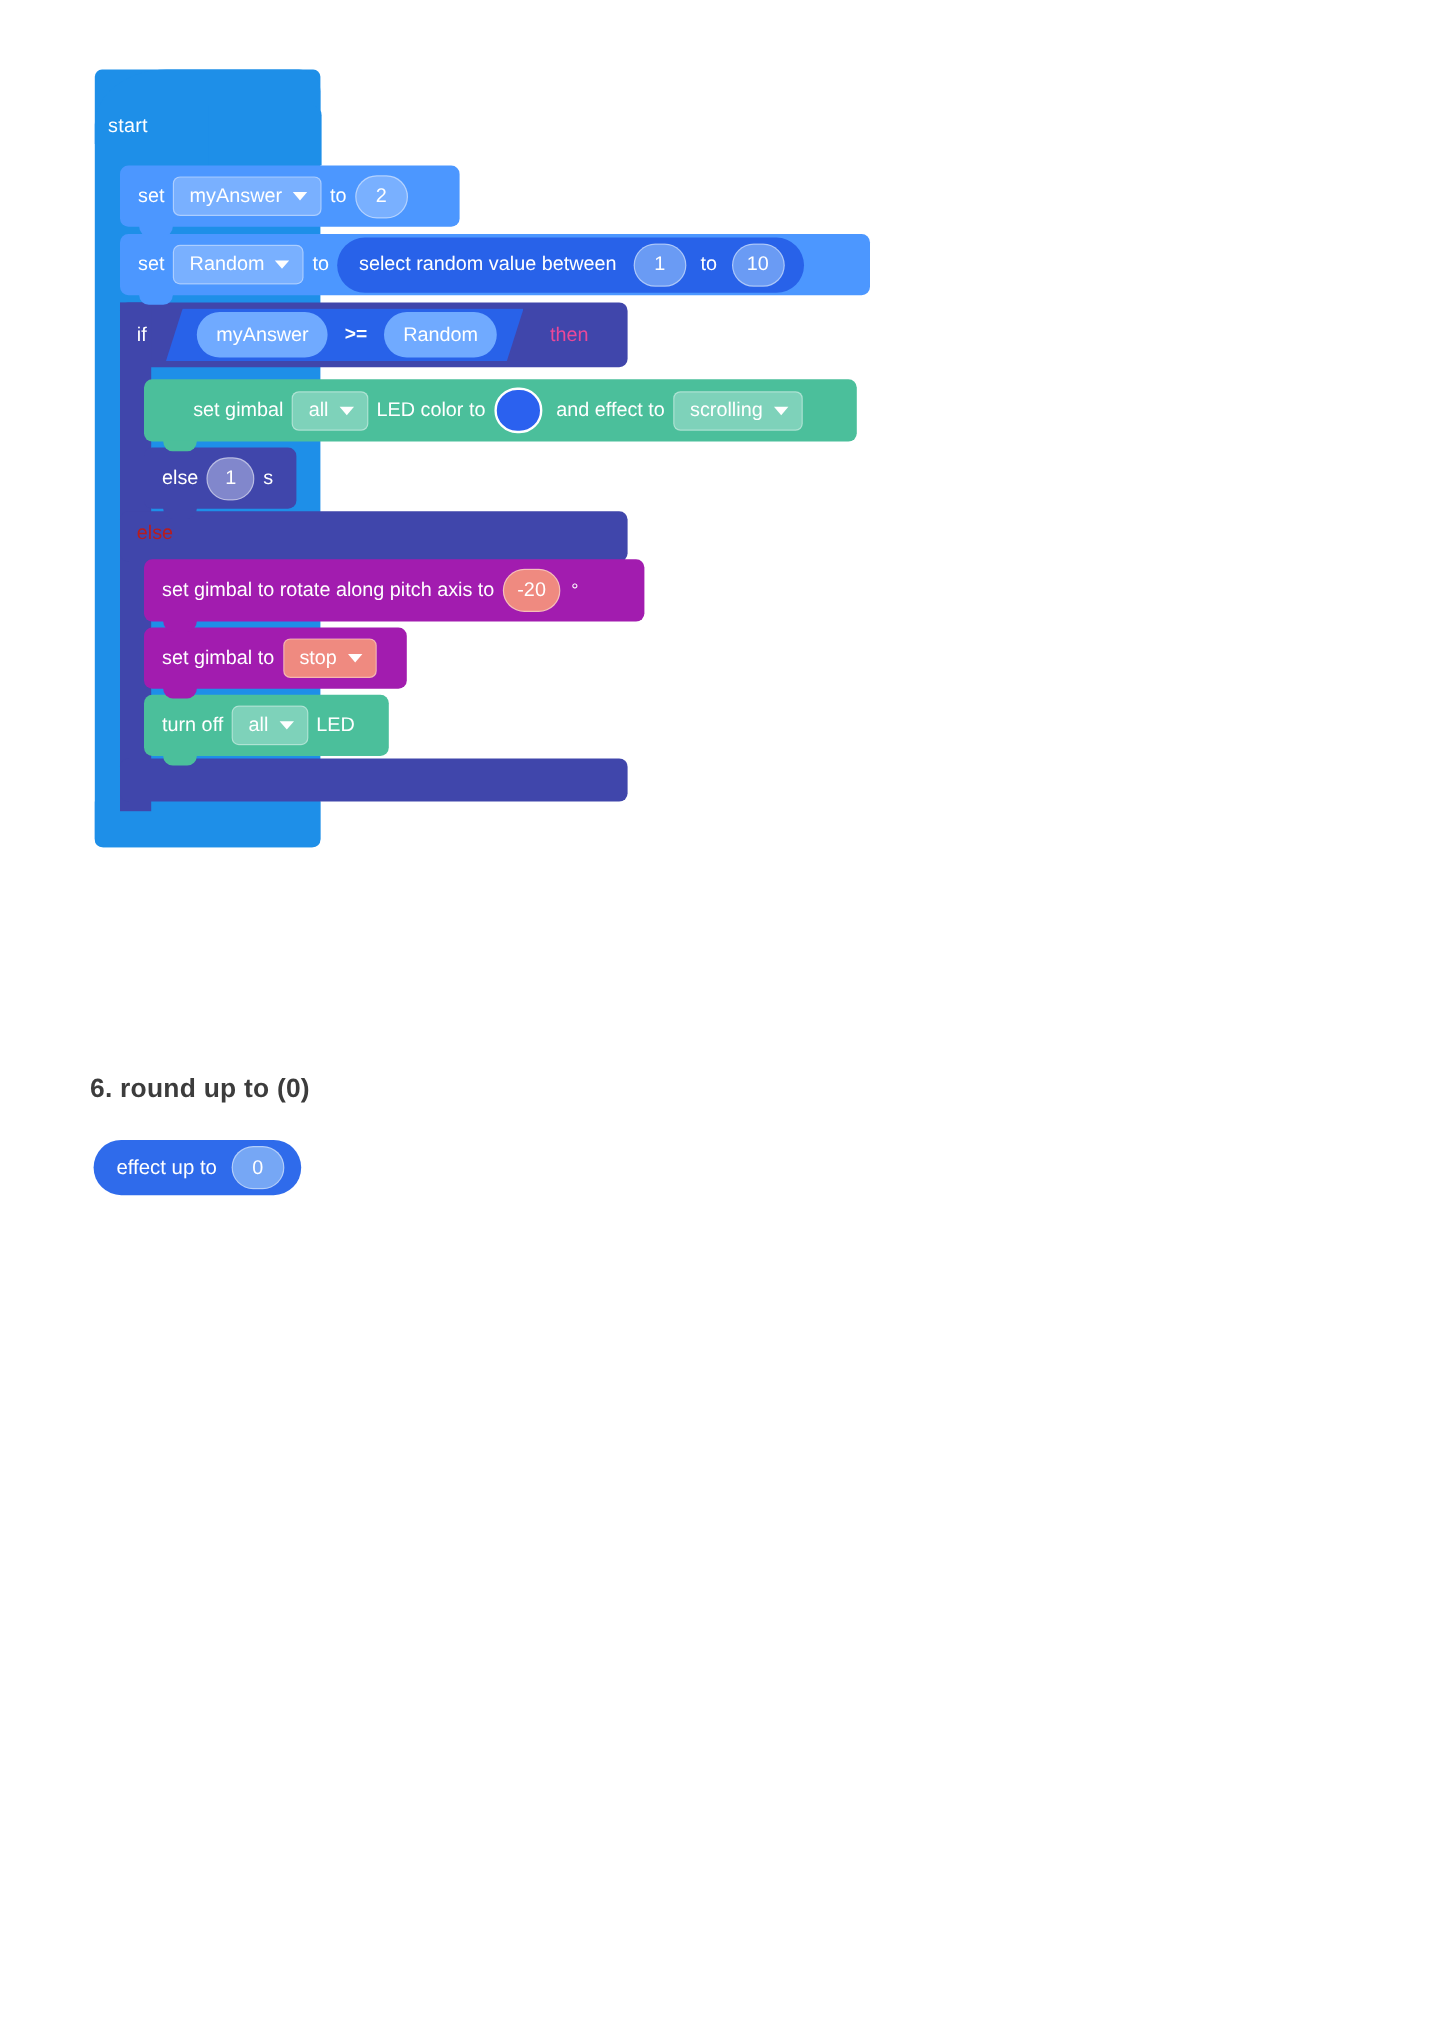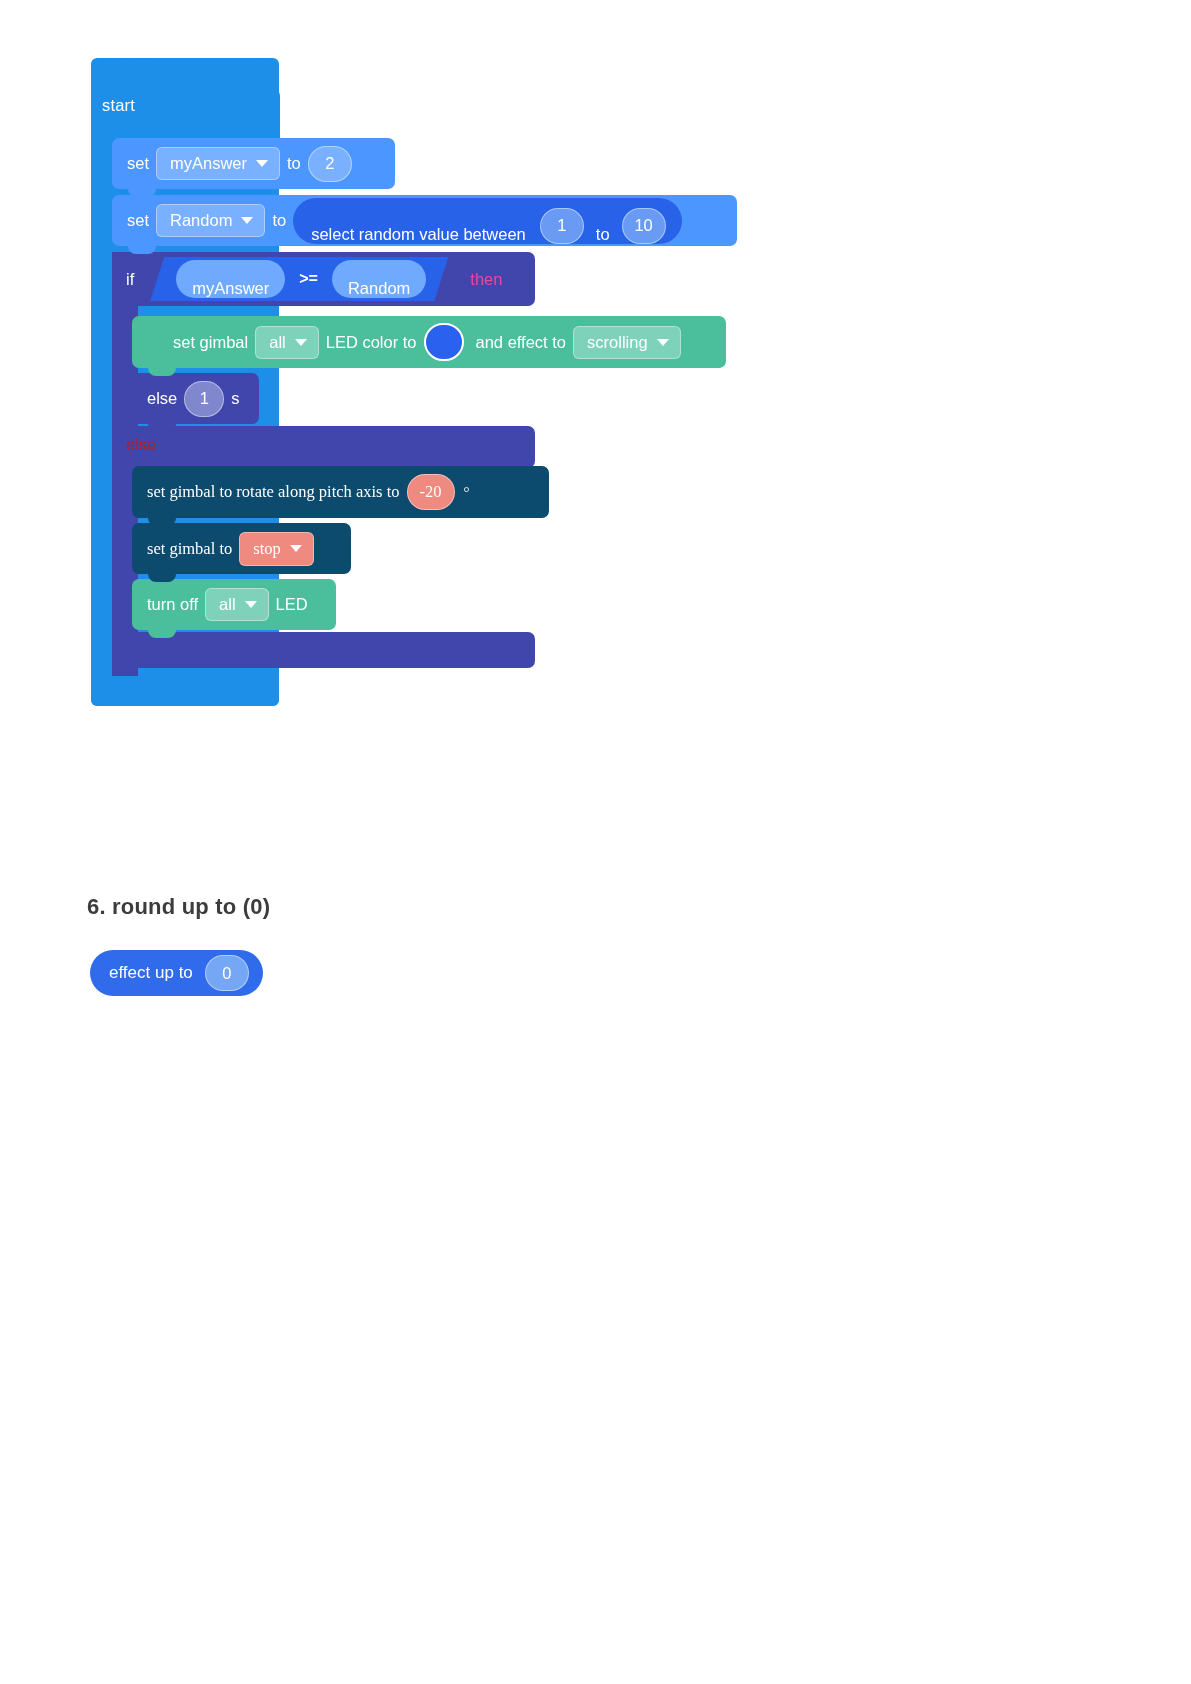--- a/index.html
+++ b/index.html
@@ -13,21 +13,21 @@
     height: 1684px;
     position: relative;
     font-family: "Liberation Sans", sans-serif;
     -webkit-font-smoothing: antialiased;
     overflow: hidden;
   }
 
   
   .canvas {
     position: absolute;
-    left: 16px;
+    left: 4px;
     top: 0;
     width: 1019px;
     height: 1684px;
   }
 
   
   #start-block {
     position: absolute;
     left: 75px;
     top: 58px;
@@ -88,21 +88,21 @@
     height: 9px;
     background: inherit;
     border-radius: 0 0 8px 8px;
     z-index: 1;
   }
 
   
   .c-variable   { background: #4c97ff; }
   .c-control    { background: #4046ab; }
   .c-led        { background: #4bbf9b; }
-  .c-gimbal     { background: #0c4a6e; font-family: Liberation Serif, serif; }
+  .c-gimbal     { background: #a21caf; }
 
   
   .dd {
     display: inline-flex;
     align-items: center;
     border-radius: 6px;
     padding: 6px 11px 6px 13px;
     font-size: 16.5px;
     color: #ffffff;
     border: 1px solid rgba(255,255,255,.38);
@@ -134,21 +134,21 @@
     border: 1px solid rgba(255,255,255,.45);
   }
   .num-variable { background: #79b0ff; }
   .num-operator { background: #6a9bf4; }
   .num-control  { background: #8187cc; }
   .num-gimbal   { background: #ef8a80; }
 
   
   .reporter {
     display: inline-flex;
-    align-items: flex-end;
+    align-items: center;
     border-radius: 30px;
     height: 42px;
     padding: 0 18px;
     font-size: 16.5px;
     color: #ffffff;
     box-sizing: border-box;
   }
   .rep-variable { background: #70aaff; }
 
   

